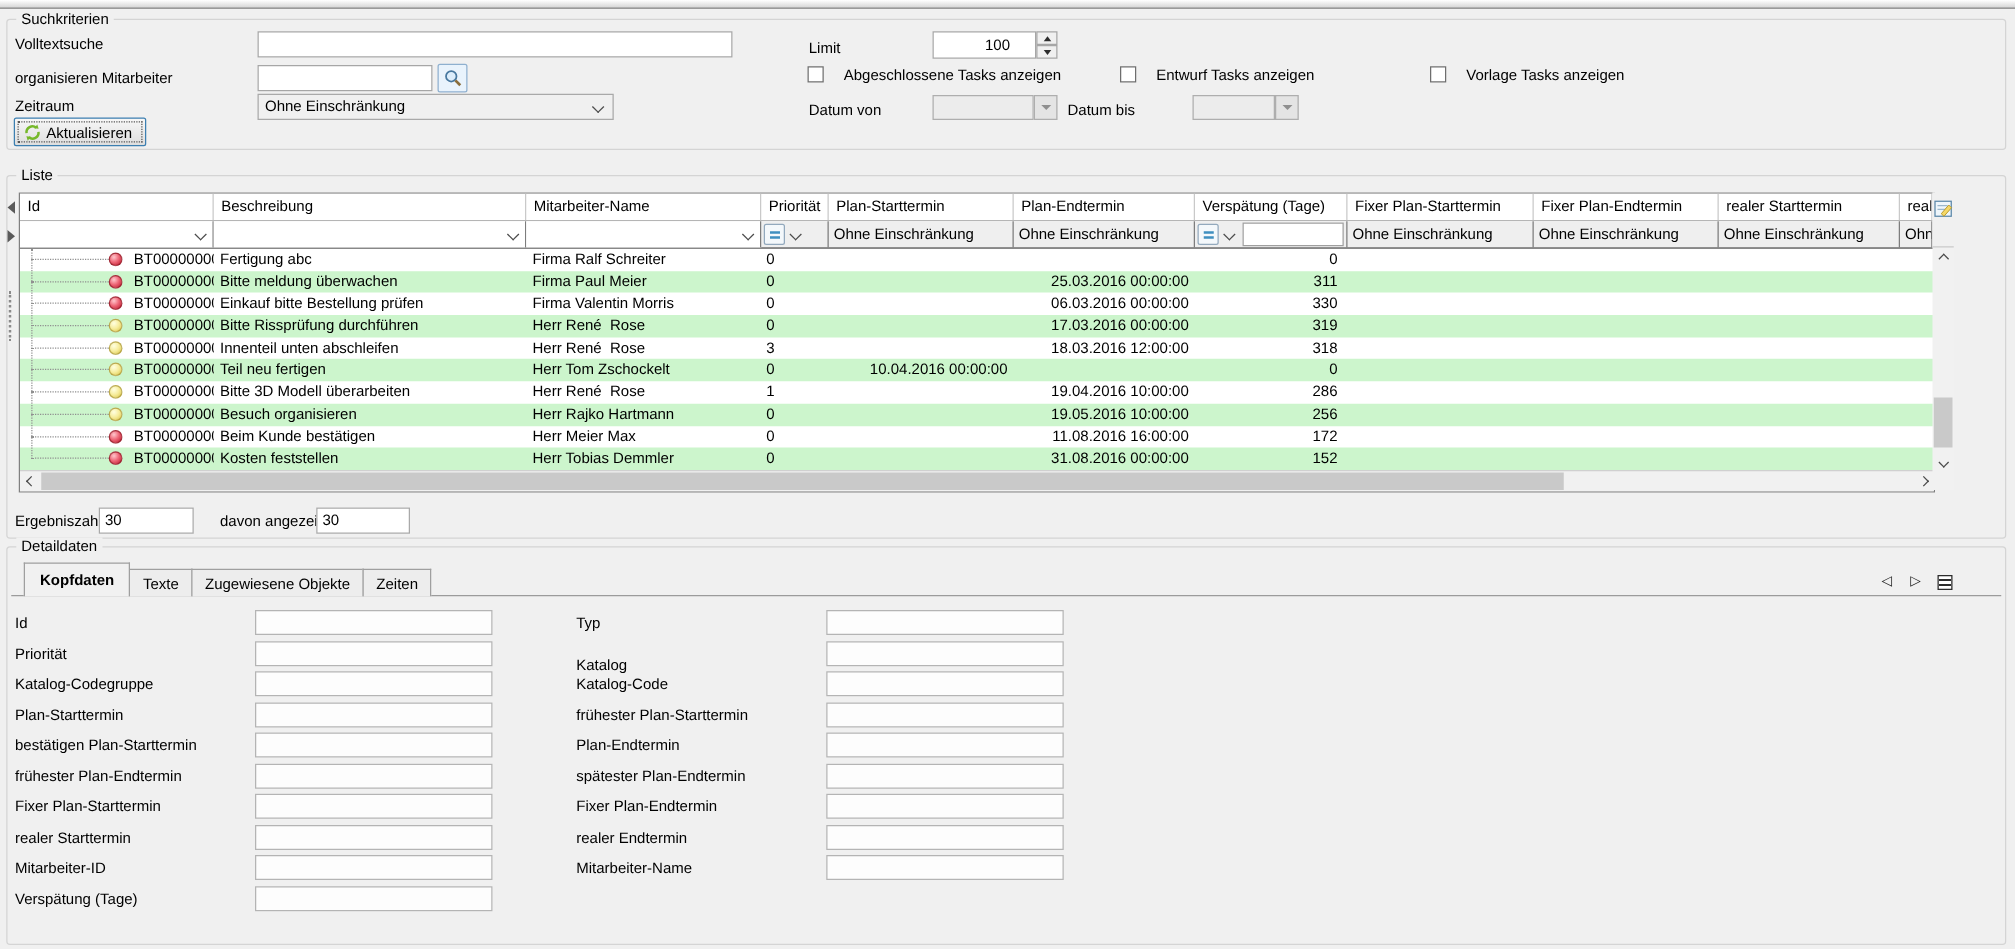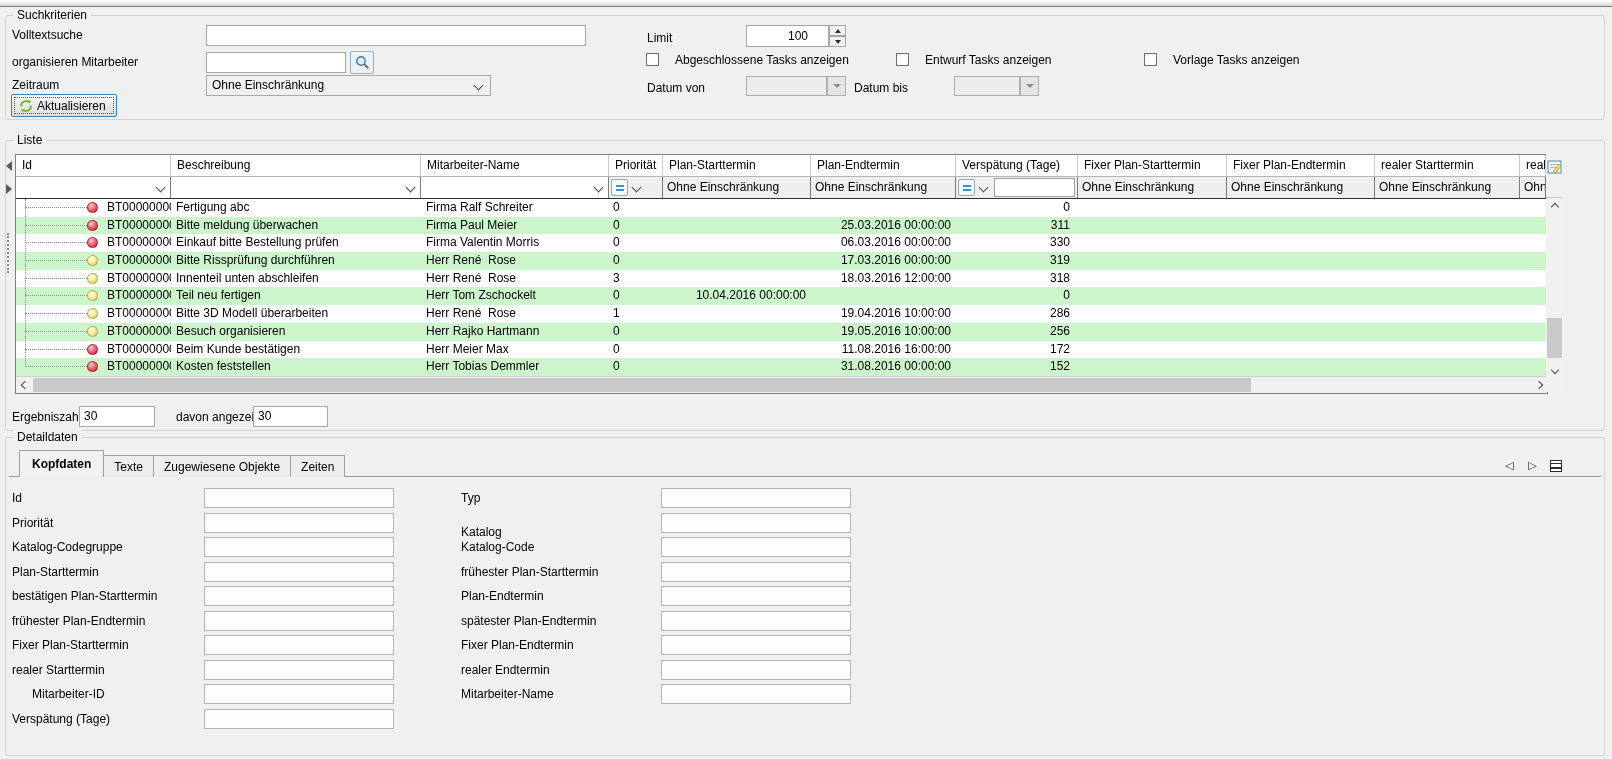--- a/index.html
+++ b/index.html
@@ -280,21 +280,21 @@
         <div class="flabel" style="left: 6px; top: 123.5px;">Plan-Starttermin</div>
         <div class="fbox" style="left: 198px; top: 123.5px;"></div>
         <div class="flabel" style="left: 6px; top: 148px;">bestätigen Plan-Starttermin</div>
         <div class="fbox" style="left: 198px; top: 148px;"></div>
         <div class="flabel" style="left: 6px; top: 172.5px;">frühester Plan-Endtermin</div>
         <div class="fbox" style="left: 198px; top: 172.5px;"></div>
         <div class="flabel" style="left: 6px; top: 197px;">Fixer Plan-Starttermin</div>
         <div class="fbox" style="left: 198px; top: 197px;"></div>
         <div class="flabel" style="left: 6px; top: 221.5px;">realer Starttermin</div>
         <div class="fbox" style="left: 198px; top: 221.5px;"></div>
-        <div class="flabel" style="left: 6px; top: 246px; margin-left: 20px;">Mitarbeiter-ID</div>
+        <div class="flabel" style="left: 6px; top: 246px;">Mitarbeiter-ID</div>
         <div class="fbox" style="left: 198px; top: 246px;"></div>
         <div class="flabel" style="left: 6px; top: 270.5px;">Verspätung (Tage)</div>
         <div class="fbox" style="left: 198px; top: 270.5px;"></div>
         <div class="flabel" style="left: 455px; top: 50px;">Typ</div>
         <div class="fbox" style="left: 655px; top: 50px;"></div>
         <div class="flabel" style="left: 455px; top: 72px; margin-top: 12px;">Katalog</div>
         <div class="fbox" style="left: 655px; top: 74.5px;"></div>
         <div class="flabel" style="left: 455px; top: 99px;">Katalog-Code</div>
         <div class="fbox" style="left: 655px; top: 99px;"></div>
         <div class="flabel" style="left: 455px; top: 123.5px;">frühester Plan-Starttermin</div>

